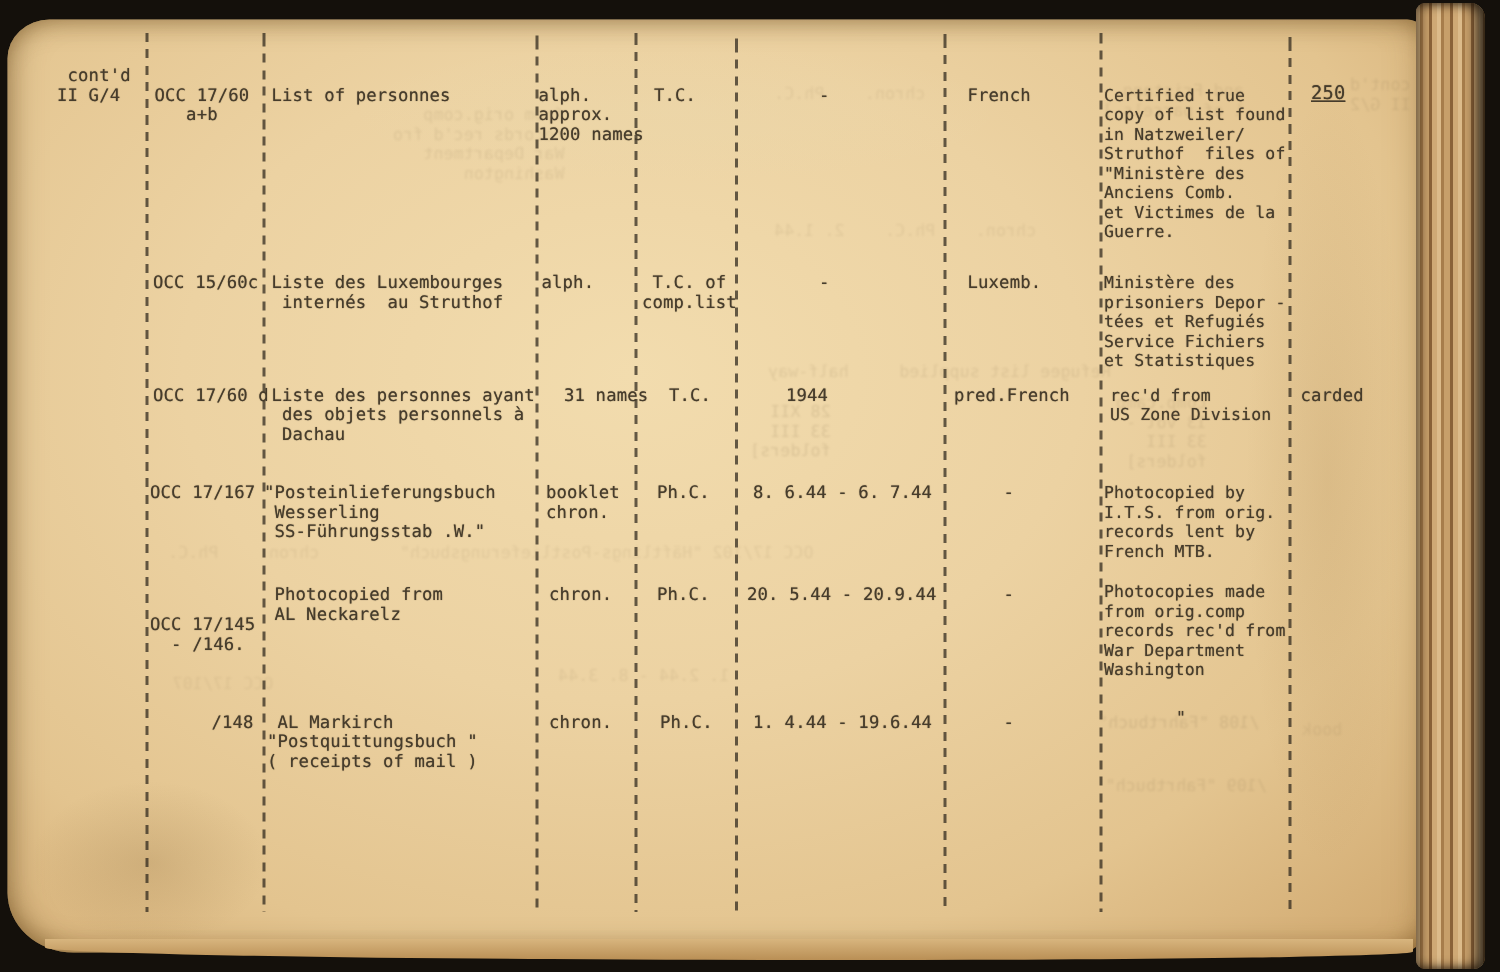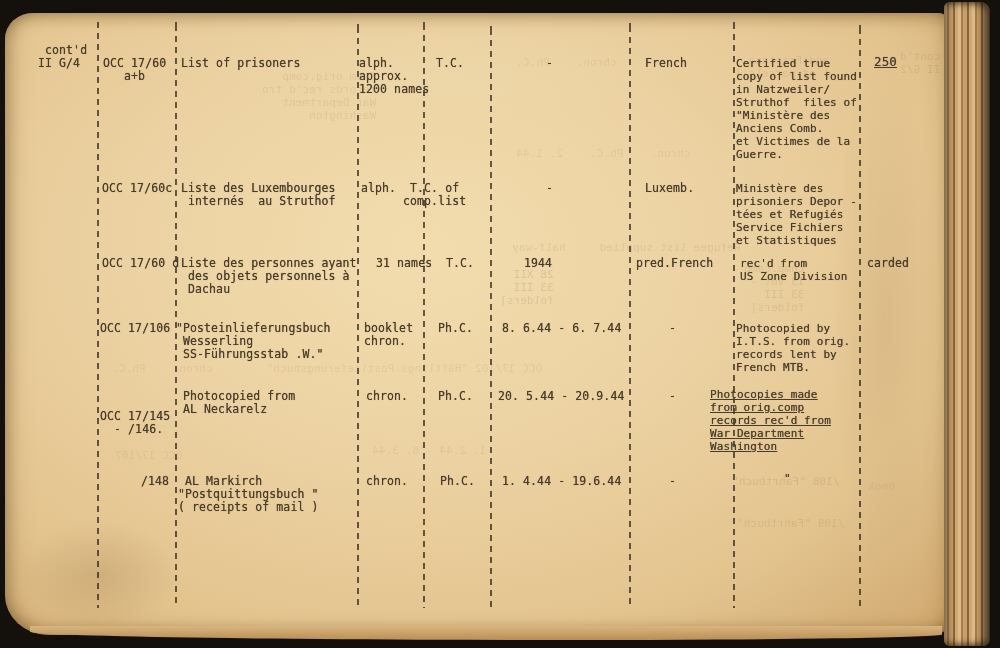--- a/index.html
+++ b/index.html
@@ -51,41 +51,41 @@
   <div class="vline" style="left:629px;background-position:0 4px;"></div>
   <div class="vline" style="left:733px;background-position:0 1px;"></div>
   <div class="vline" style="left:859px;background-position:0 6px;"></div>
 
   <div class="t" style="left:38px;top:44px;"> cont'd
 II G/4</div>
   <div class="t pageno" style="left:874px;top:55px;text-decoration:underline;">250</div>
 
   <div class="t" style="left:103px;top:57px;">OCC 17/60
    a+b</div>
-  <div class="t" style="left:181px;top:57px;">List of prisoners</div>
+  <div class="t" style="left:181px;top:57px;">List of personnes</div>
   <div class="t" style="left:359px;top:57px;">alph.
 approx.
 1200 names</div>
   <div class="t" style="left:436px;top:57px;">T.C.</div>
   <div class="t" style="left:546px;top:57px;">-</div>
   <div class="t" style="left:645px;top:57px;">French</div>
   <div class="t sm" style="left:736px;top:57px;">Certified true
 copy of list found
 in Natzweiler/
 Struthof  files of
 "Ministère des
 Anciens Comb.
 et Victimes de la
 Guerre.</div>
 
-  <div class="t" style="left:102px;top:182px;">OCC 17/60c</div>
+  <div class="t" style="left:102px;top:182px;">OCC 15/60c</div>
   <div class="t" style="left:181px;top:182px;">Liste des Luxembourges
  internés  au Struthof</div>
   <div class="t" style="left:361px;top:182px;">alph.</div>
-  <div class="t" style="left:403px;top:182px;"> T.C. of
+  <div class="t" style="left:428px;top:182px;"> T.C. of
 comp.list</div>
   <div class="t" style="left:546px;top:182px;">-</div>
   <div class="t" style="left:645px;top:182px;">Luxemb.</div>
   <div class="t sm" style="left:736px;top:182px;">Ministère des
 prisoniers Depor -
 tées et Refugiés
 Service Fichiers
 et Statistiques</div>
 
   <div class="t" style="left:102px;top:257px;">OCC 17/60 d</div>
@@ -93,21 +93,21 @@
  des objets personnels à
  Dachau</div>
   <div class="t" style="left:376px;top:257px;">31 names</div>
   <div class="t" style="left:446px;top:257px;">T.C.</div>
   <div class="t" style="left:524px;top:257px;">1944</div>
   <div class="t" style="left:636px;top:257px;">pred.French</div>
   <div class="t sm" style="left:740px;top:257px;">rec'd from
 US Zone Division</div>
   <div class="t" style="left:867px;top:257px;">carded</div>
 
-  <div class="t" style="left:100px;top:322px;">OCC 17/106</div>
+  <div class="t" style="left:100px;top:322px;">OCC 17/167</div>
   <div class="t" style="left:176px;top:322px;">"Posteinlieferungsbuch
  Wesserling
  SS-Führungsstab .W."</div>
   <div class="t" style="left:364px;top:322px;">booklet
 chron.</div>
   <div class="t" style="left:438px;top:322px;">Ph.C.</div>
   <div class="t" style="left:502px;top:322px;">8. 6.44 - 6. 7.44</div>
   <div class="t" style="left:669px;top:322px;">-</div>
   <div class="t sm" style="left:736px;top:322px;">Photocopied by
 I.T.S. from orig.
@@ -115,21 +115,21 @@
 French MTB.</div>
 
   <div class="t" style="left:100px;top:410px;">OCC 17/145
   - /146.</div>
   <div class="t" style="left:183px;top:390px;">Photocopied from
 AL Neckarelz</div>
   <div class="t" style="left:366px;top:390px;">chron.</div>
   <div class="t" style="left:438px;top:390px;">Ph.C.</div>
   <div class="t" style="left:498px;top:390px;">20. 5.44 - 20.9.44</div>
   <div class="t" style="left:669px;top:390px;">-</div>
-  <div class="t sm" style="left:710px;top:388px;text-decoration:underline;">Photocopies made
+  <div class="t sm" style="left:736px;top:388px;">Photocopies made
 from orig.comp
 records rec'd from
 War Department
 Washington</div>
 
   <div class="t" style="left:141px;top:475px;">/148</div>
   <div class="t" style="left:178px;top:475px;"> AL Markirch
 "Postquittungsbuch "
 ( receipts of mail )</div>
   <div class="t" style="left:366px;top:475px;">chron.</div>

